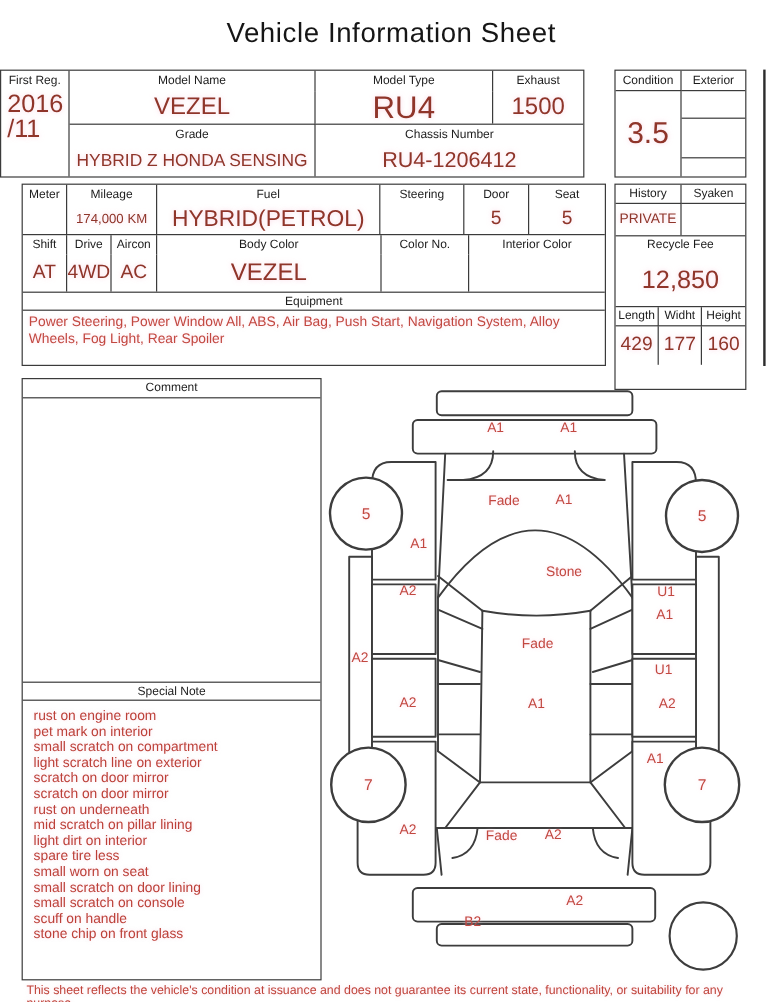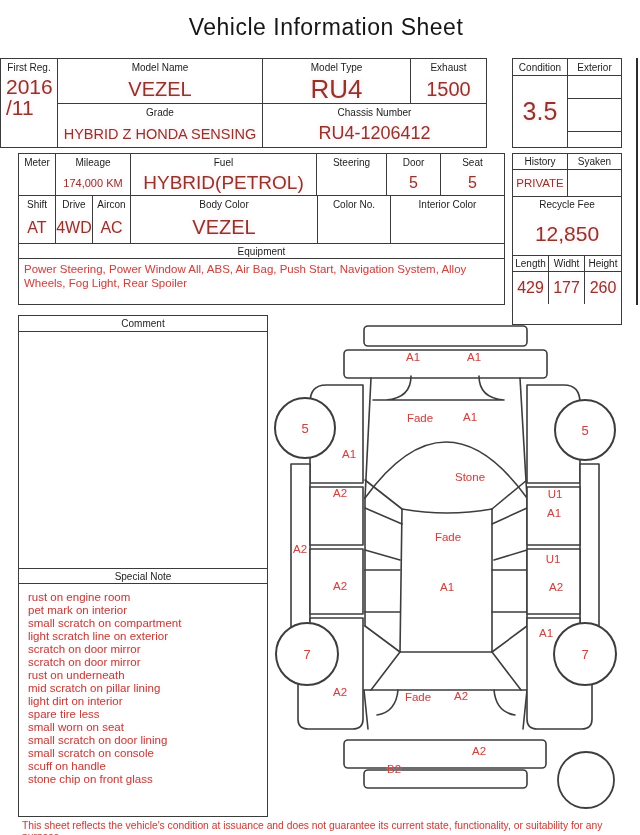--- a/index.html
+++ b/index.html
@@ -125,21 +125,21 @@
       <div class="hdr" style="height:15px;">Recycle Fee</div>
       <div class="cell val" style="flex:1;font-size:21px;">12,850</div>
     </div>
     <div class="sec bT" style="height:49px;">
       <div class="grid" style="grid-template-columns:36px 36px 1fr;grid-template-rows:16px 1fr;">
         <div class="cell lbl bR bB">Length</div>
         <div class="cell lbl bR bB">Widht</div>
         <div class="cell lbl bB">Height</div>
         <div class="cell val bR" style="font-size:16px;">429</div>
         <div class="cell val bR" style="font-size:16px;">177</div>
-        <div class="cell val" style="font-size:16px;">260</div>
+        <div class="cell val" style="font-size:16px;">160</div>
       </div>
     </div>
   </div>
 
   <div class="tbl comment-box" style="left:18px;top:315px;width:250px;height:502px;">
     <div class="hdr bB">Comment</div>
     <div class="spacer"></div>
     <div class="hdr bT bB">Special Note</div>
     <div class="note-list">
         <div>rust on engine room</div>

